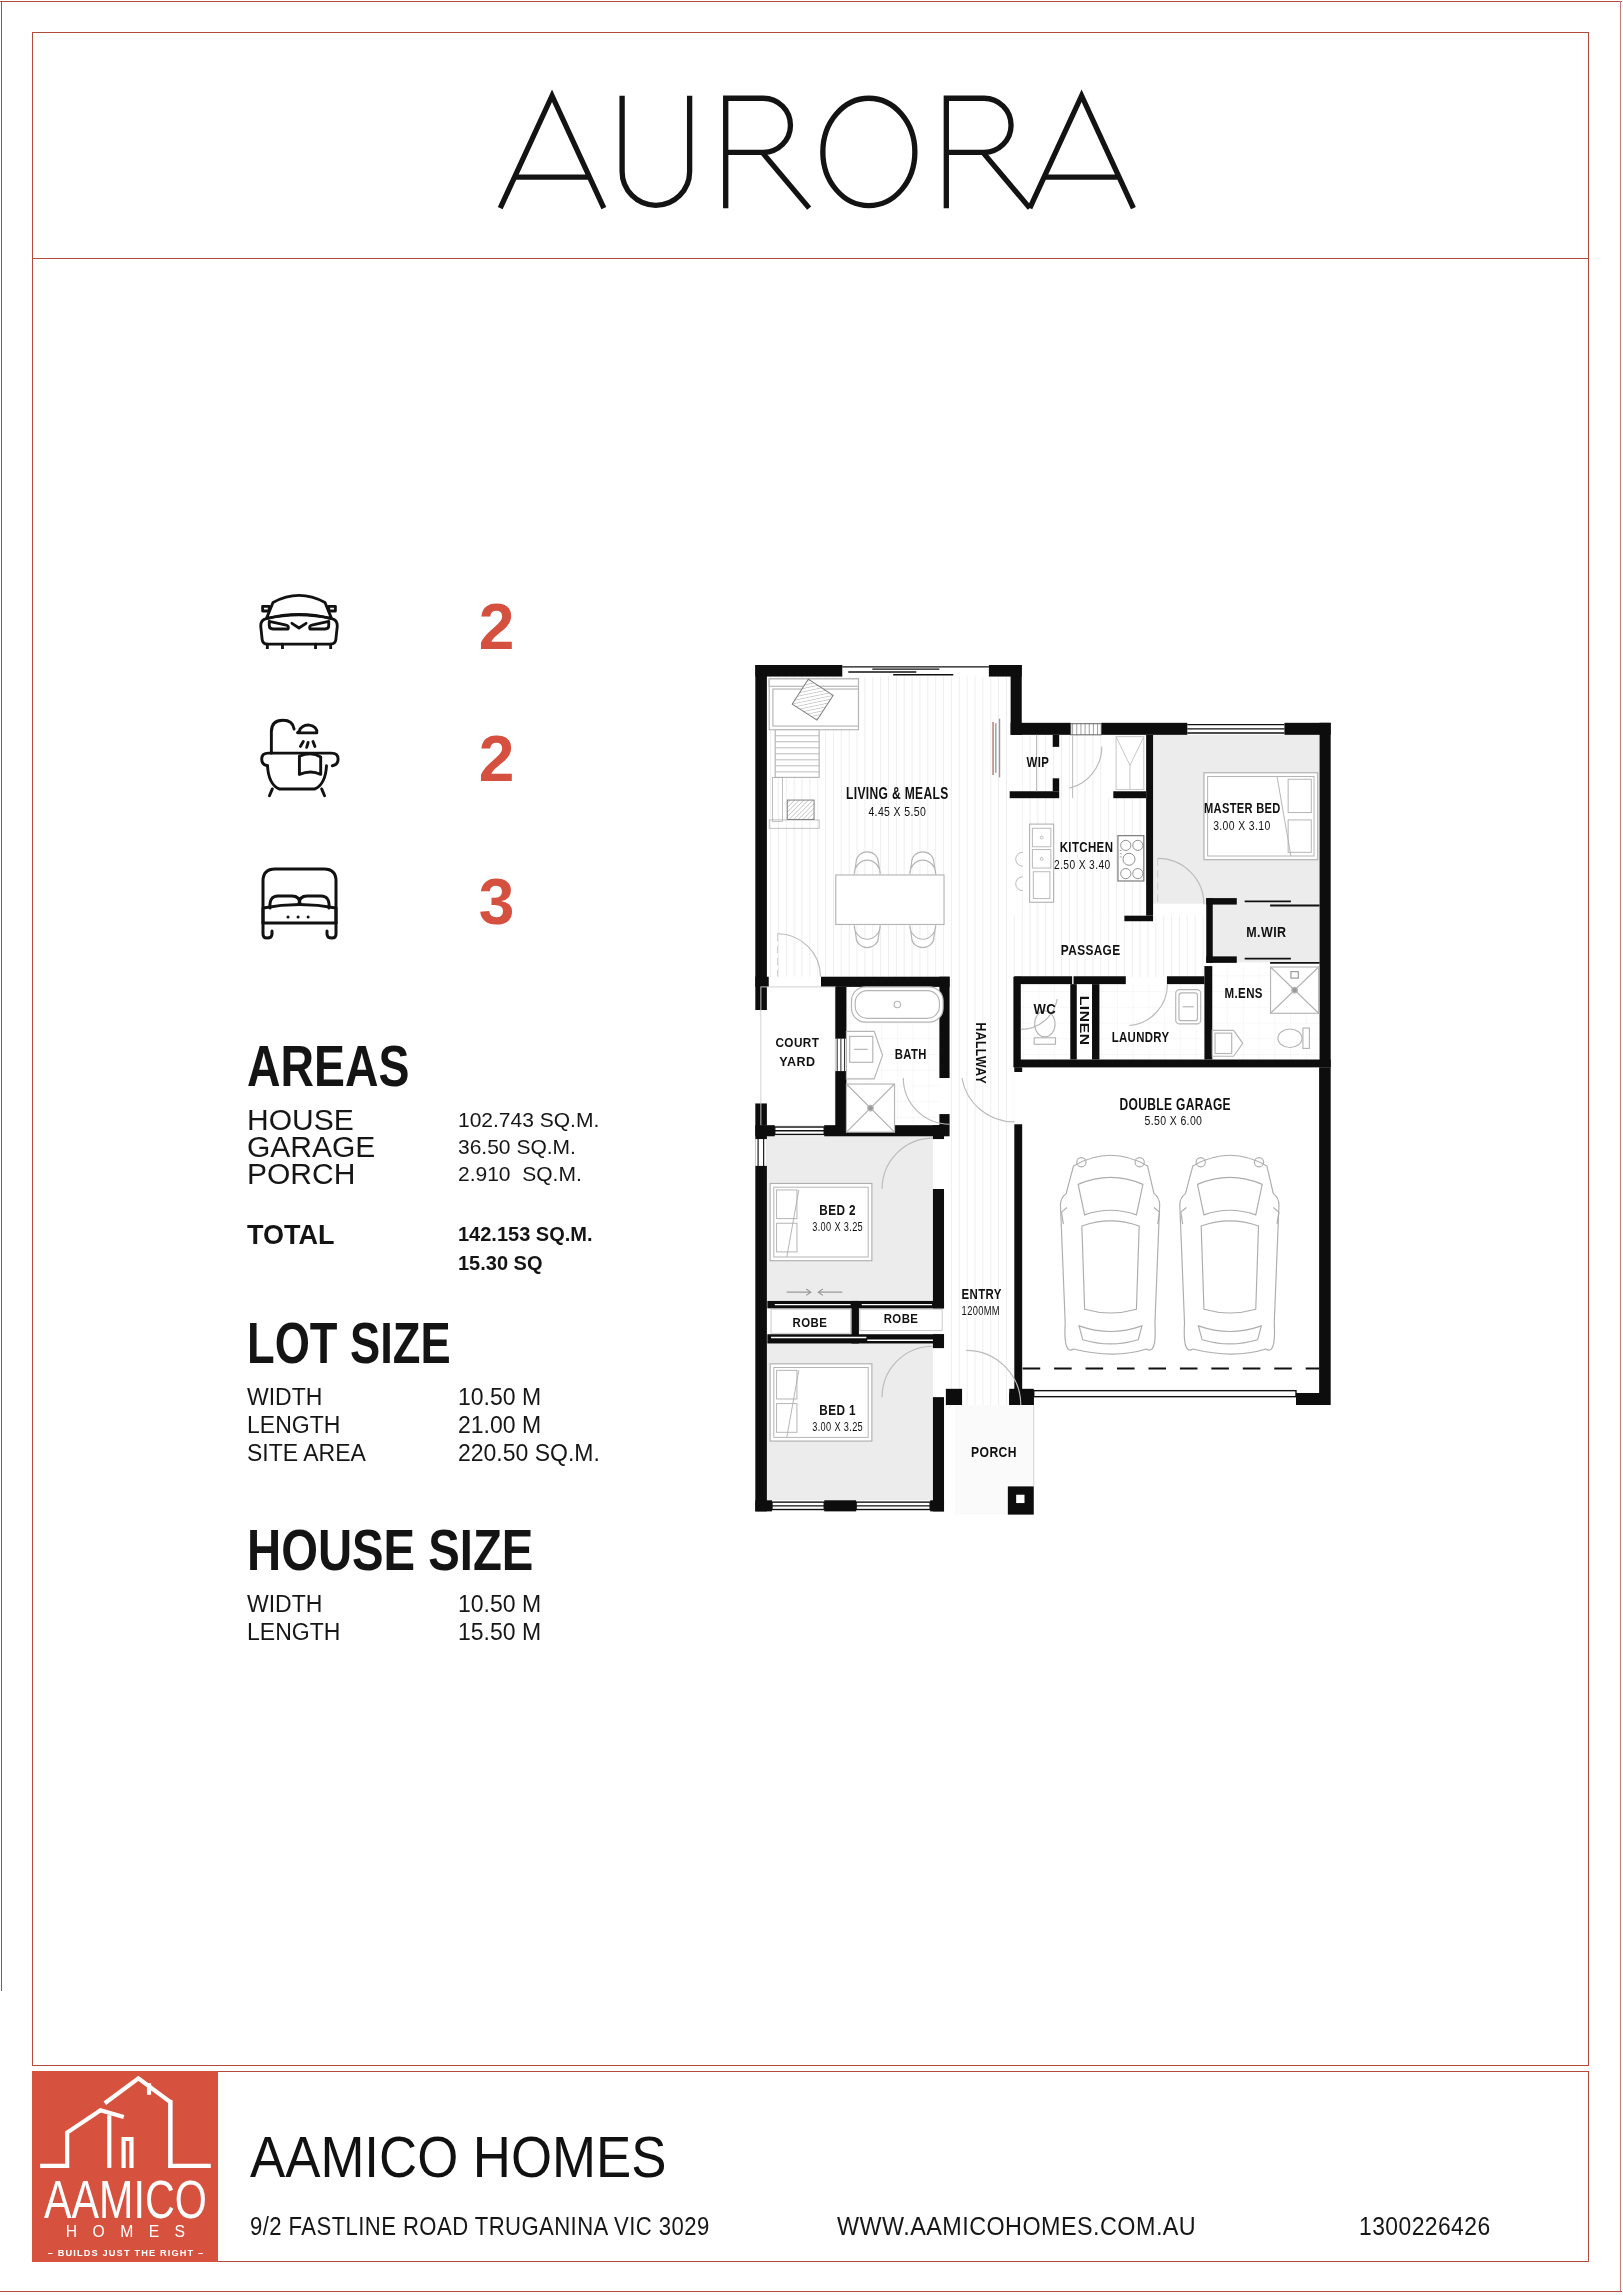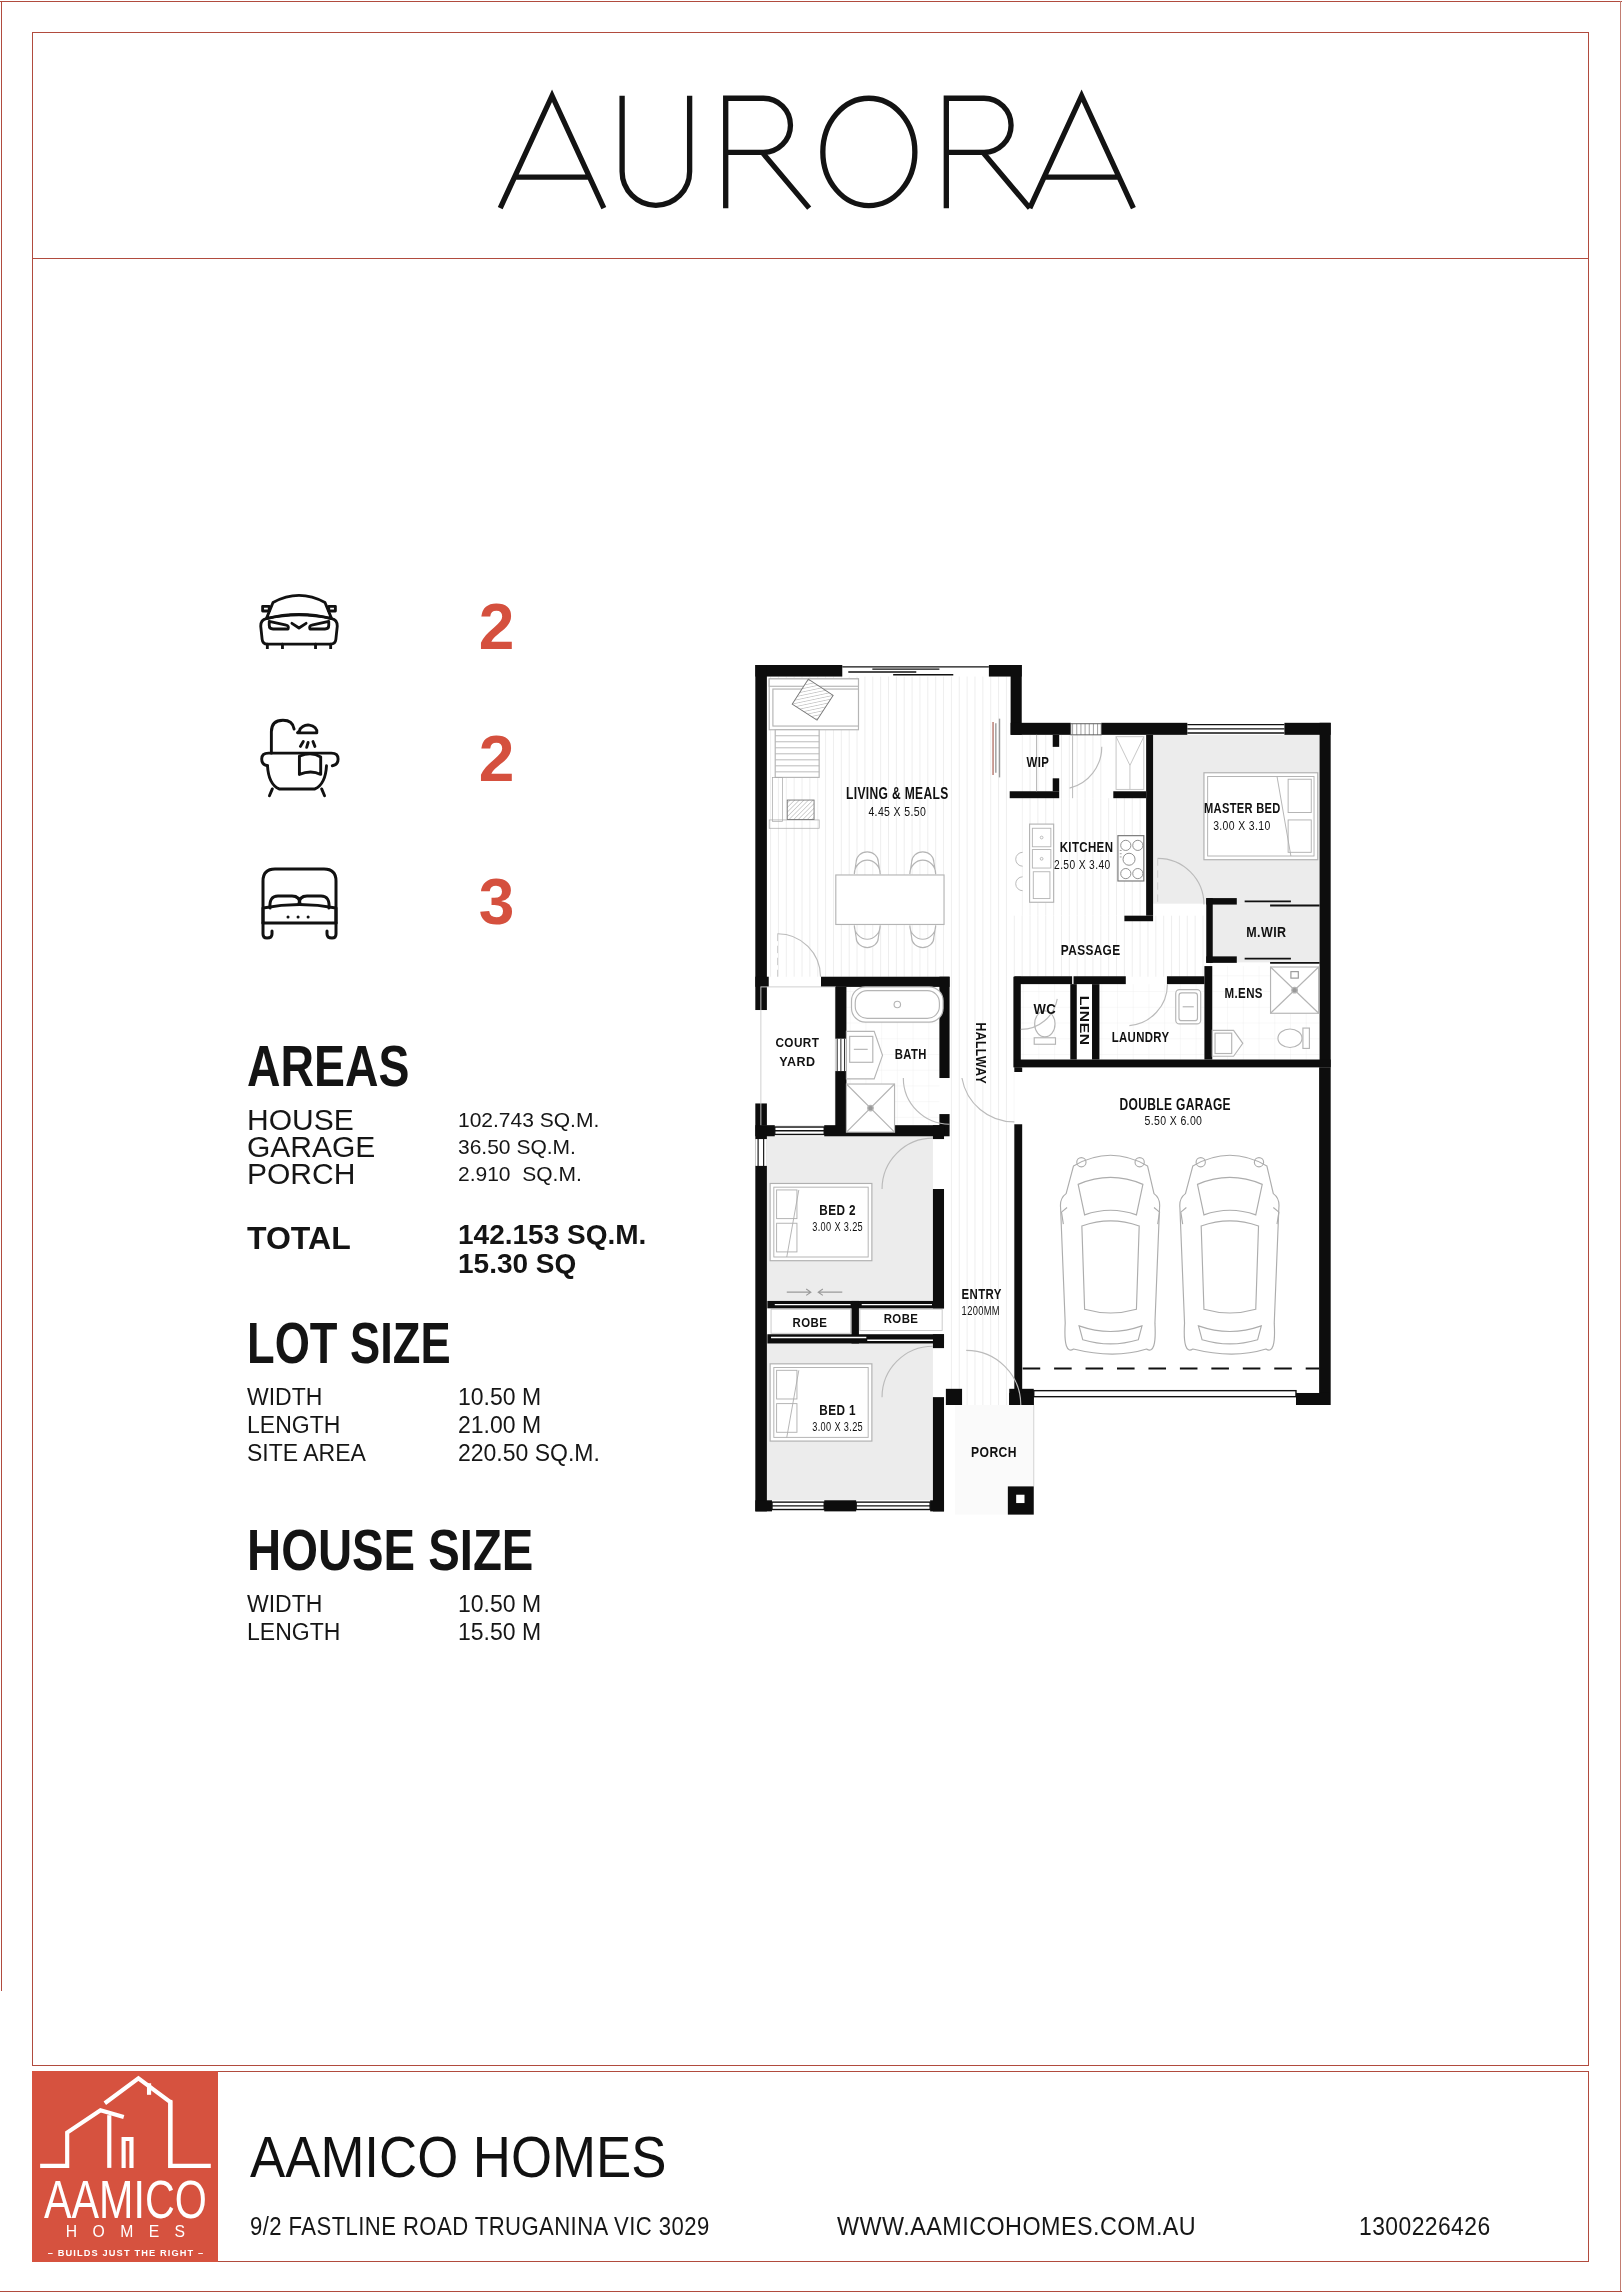--- a/index.html
+++ b/index.html
@@ -70,23 +70,23 @@
   </svg>
 
 <div class="abs" style="left:478px;top:865px;width:37px;font-size:64px;font-weight:bold;color:#d5503e;text-align:center;">3</div>
 
 <div class="abs" style="left:247px;top:1032px;font-size:58px;font-weight:bold;color:#141414;transform:scaleX(0.80);transform-origin:left;">AREAS</div>
 
 <div class="abs" style="left:247px;top:1106px;font-size:30px;color:#161616;line-height:27px;">HOUSE<br>GARAGE<br>PORCH</div>
 
 <div class="abs" style="left:458px;top:1106px;font-size:21px;color:#161616;line-height:27px;">102.743 SQ.M.<br>36.50 SQ.M.<br>2.910&nbsp; SQ.M.</div>
 
-<div class="abs" style="left:247px;top:1220px;font-size:32px;font-weight:bold;color:#141414;">TOTAL</div>
-
-<div class="abs" style="left:458px;top:1220px;font-size:28px;font-weight:bold;color:#141414;line-height:29px;">142.153 SQ.M.<br>15.30 SQ</div>
+<div class="abs" style="left:247px;top:1220px;font-size:27px;font-weight:bold;color:#141414;">TOTAL</div>
+
+<div class="abs" style="left:458px;top:1220px;font-size:20px;font-weight:bold;color:#141414;line-height:29px;">142.153 SQ.M.<br>15.30 SQ</div>
 
 <div class="abs" style="left:247px;top:1309px;font-size:58px;font-weight:bold;color:#141414;transform:scaleX(0.78);transform-origin:left;">LOT SIZE</div>
 
 <div class="abs" style="left:247px;top:1383px;font-size:23px;color:#161616;line-height:28px;">WIDTH<br>LENGTH<br>SITE AREA</div>
 
 <div class="abs" style="left:458px;top:1383px;font-size:23px;color:#161616;line-height:28px;">10.50 M<br>21.00 M<br>220.50 SQ.M.</div>
 
 <div class="abs" style="left:247px;top:1516px;font-size:58px;font-weight:bold;color:#141414;transform:scaleX(0.815);transform-origin:left;">HOUSE SIZE</div>
 
 <div class="abs" style="left:247px;top:1590px;font-size:23px;color:#161616;line-height:28px;">WIDTH<br>LENGTH</div>

